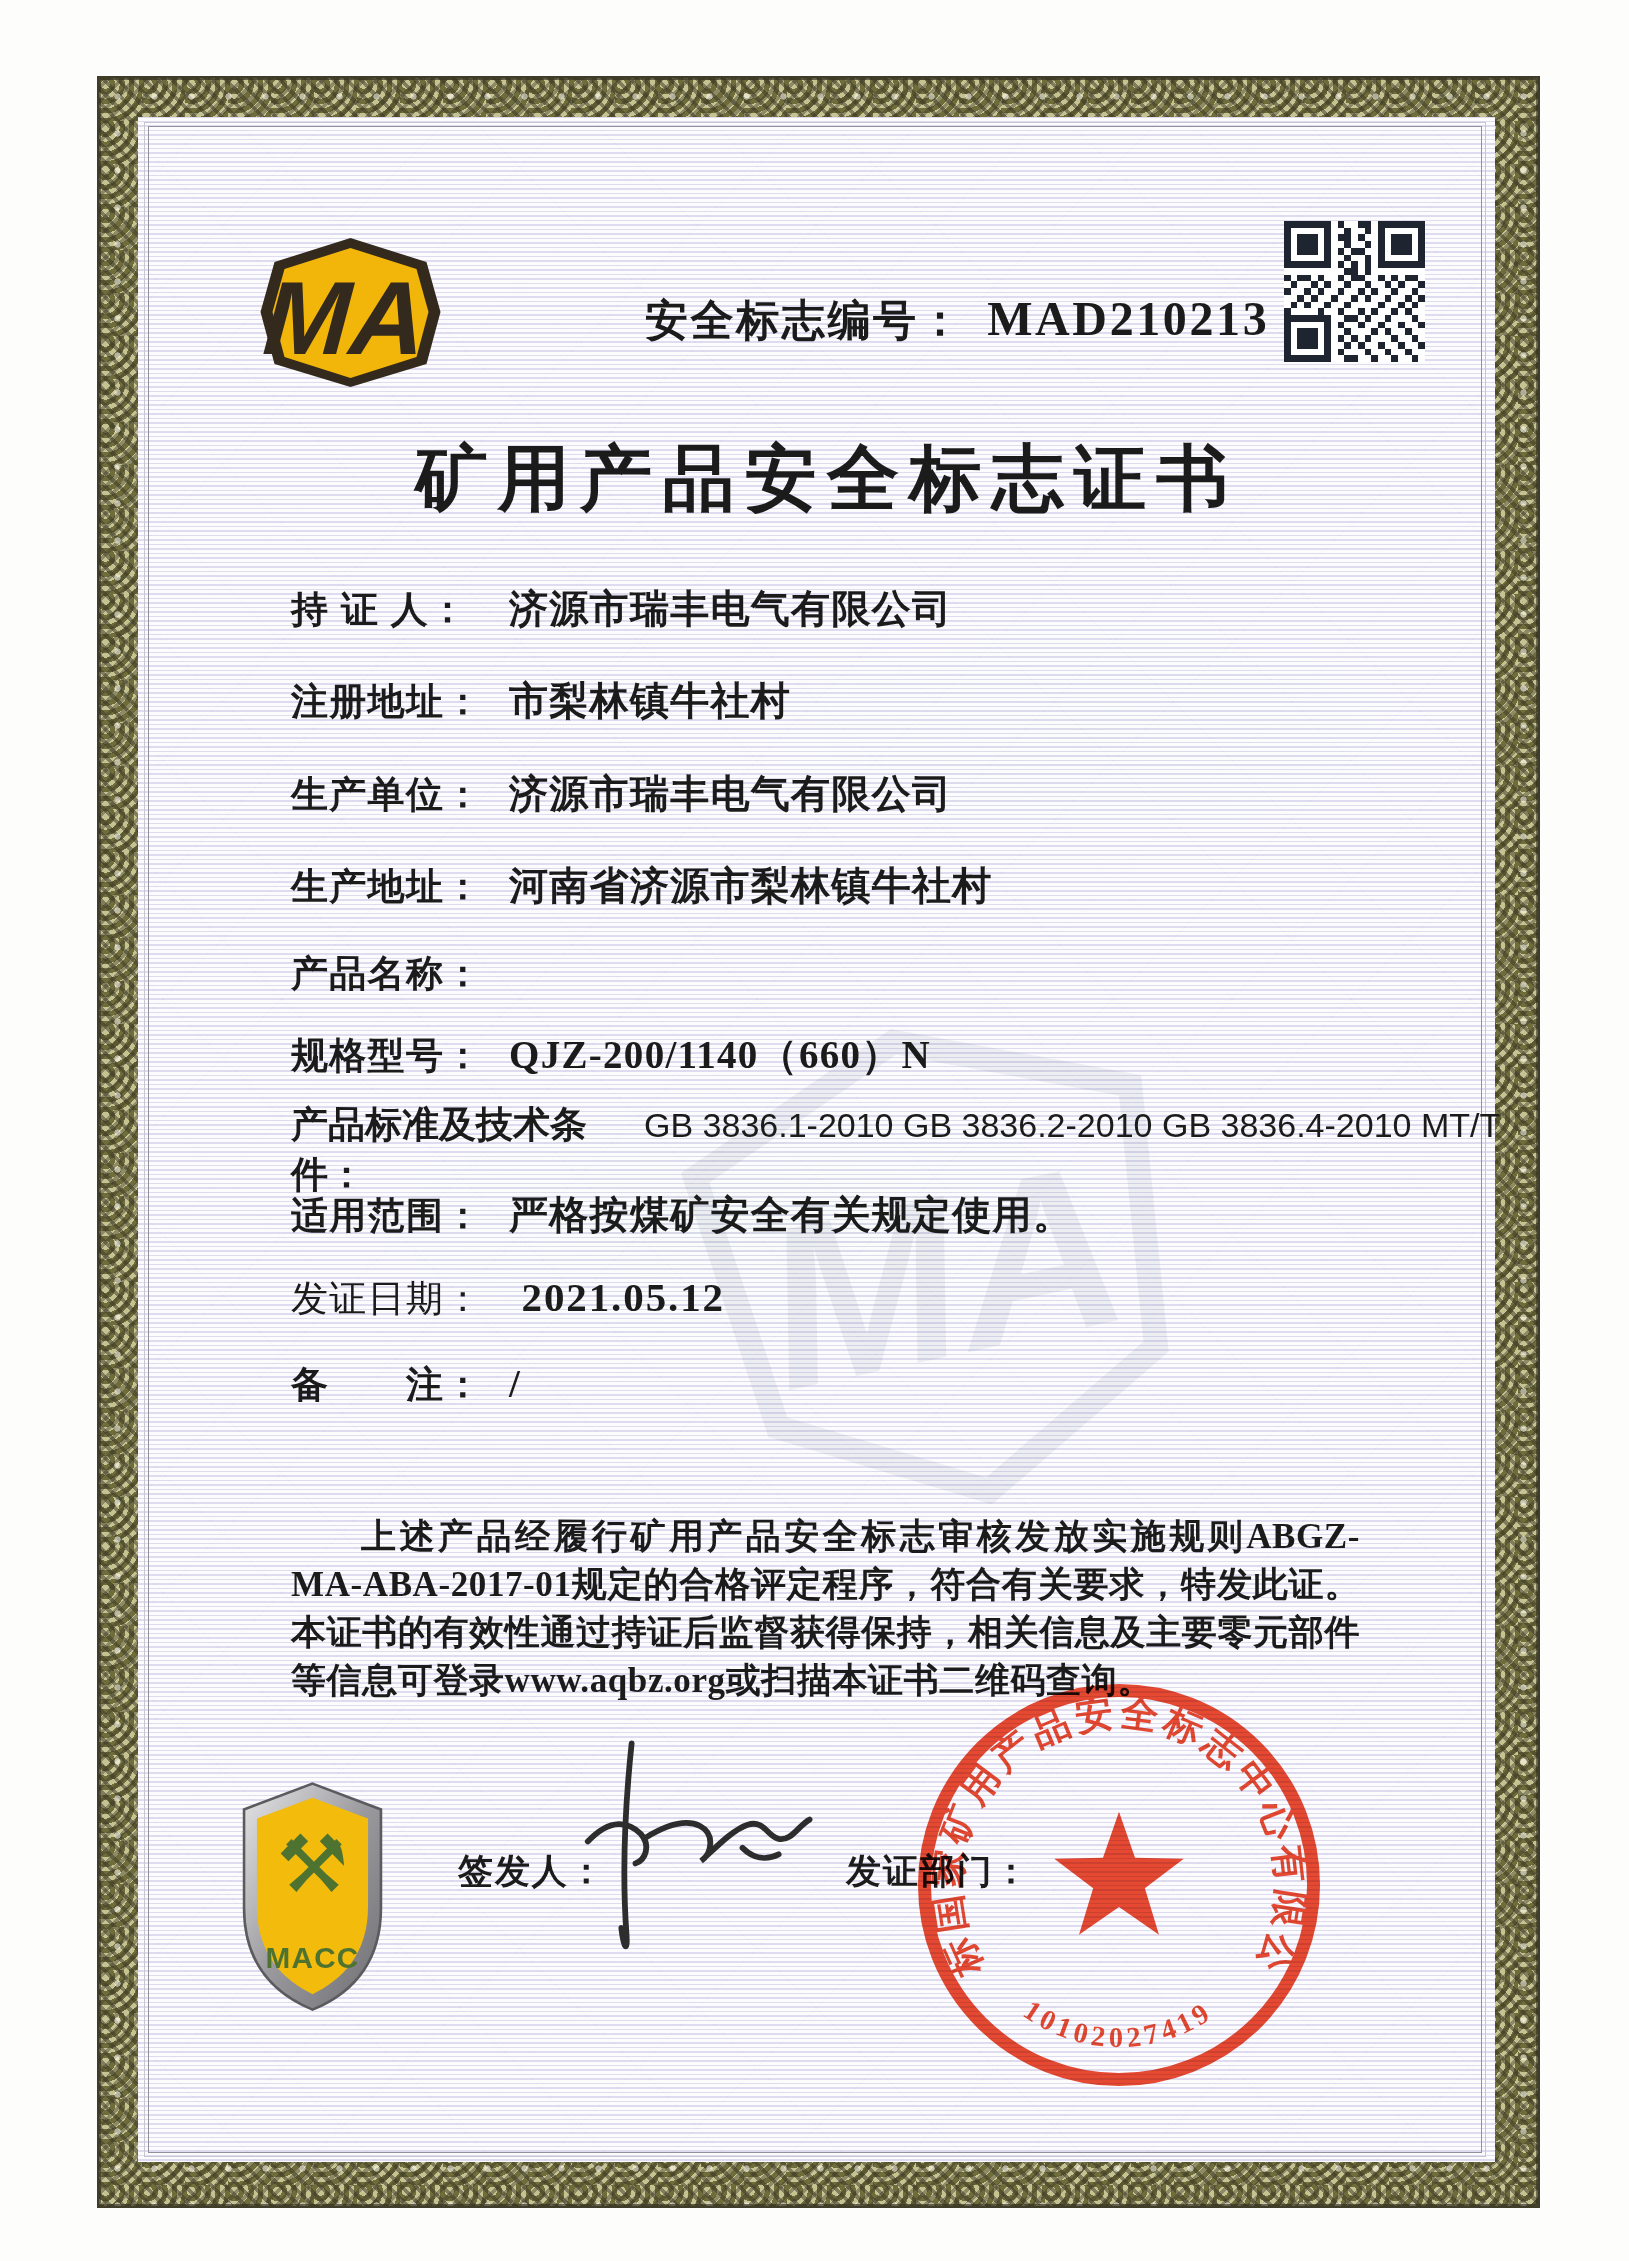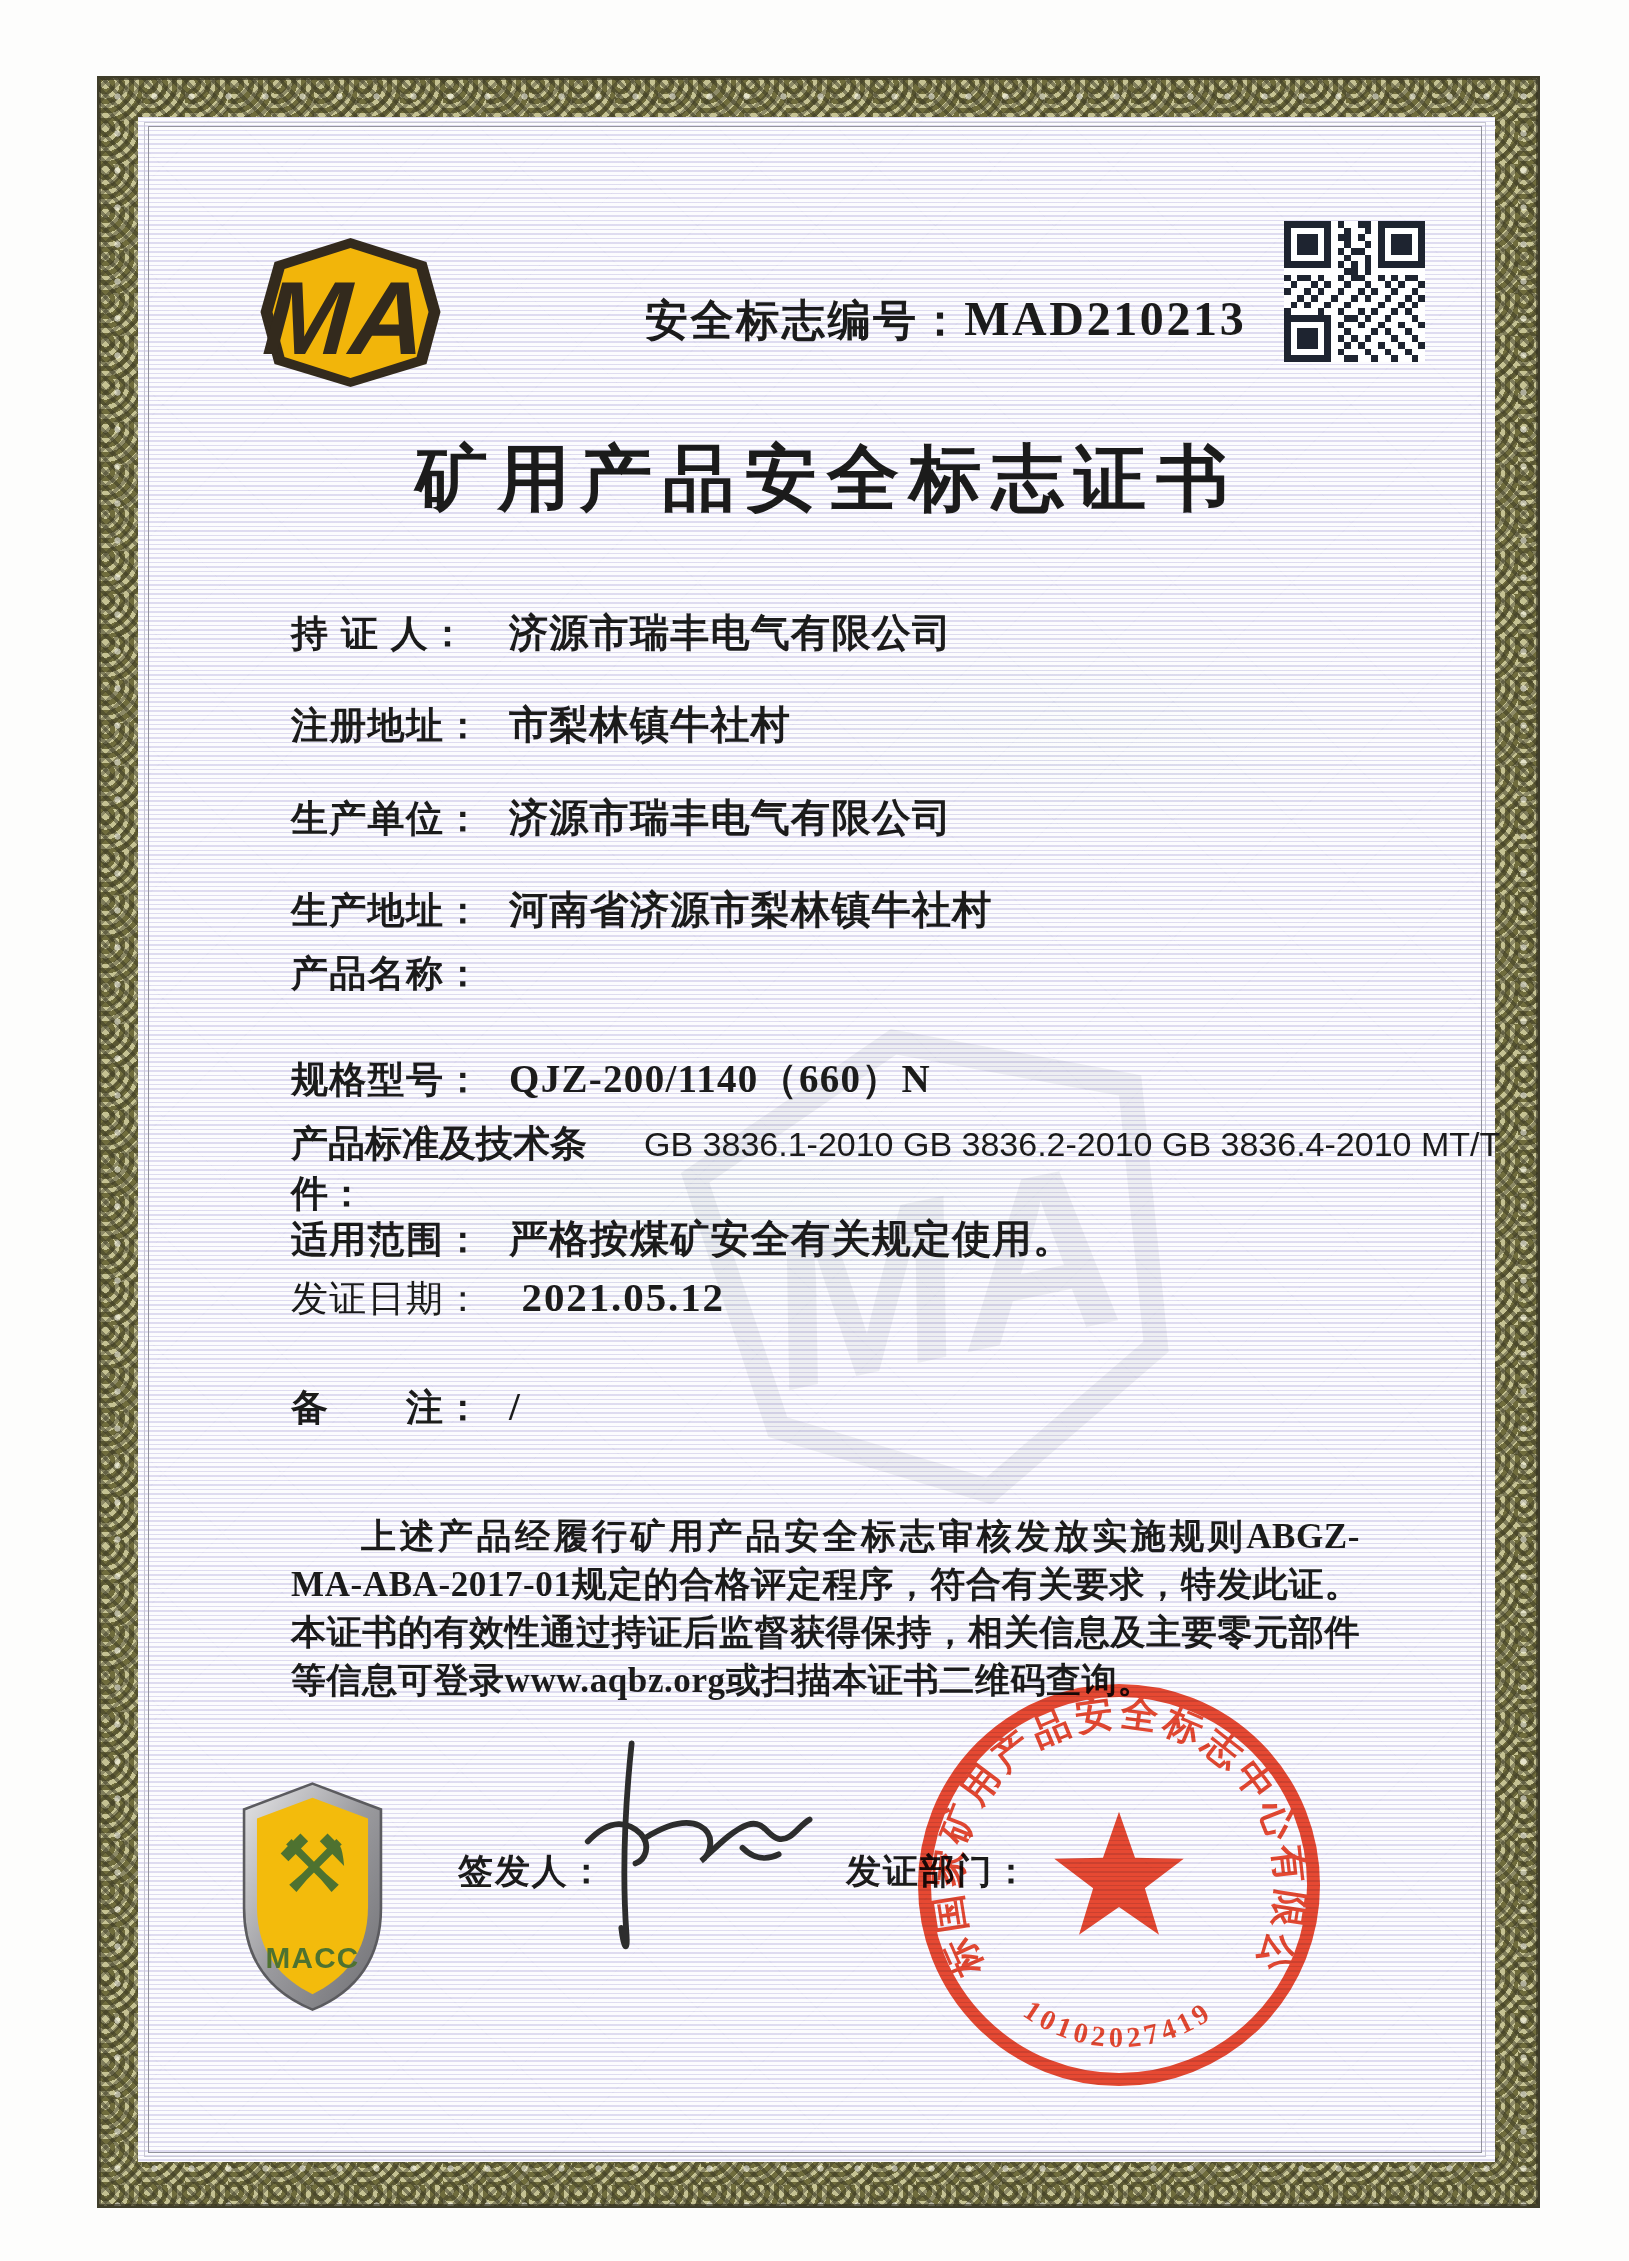--- a/index.html
+++ b/index.html
@@ -22,30 +22,30 @@
       repeating-linear-gradient(0deg, rgba(255,255,255,.85) 0 1.3px, rgba(205,200,233,.45) 1.3px 2.6px, rgba(255,255,255,.85) 2.6px 4.5px),
       repeating-linear-gradient(45deg, rgba(150,165,200,.10) 0 1.3px, rgba(150,165,200,0) 1.3px 84px),
       repeating-linear-gradient(-45deg, rgba(150,165,200,.10) 0 1.3px, rgba(150,165,200,0) 1.3px 84px),
       radial-gradient(ellipse 580px 193px at 45% 54%, rgba(190,225,200,.35), rgba(190,225,200,0) 70%),
       radial-gradient(ellipse 516px 168px at 70% 30%, rgba(200,230,210,.28), rgba(200,230,210,0) 70%);}
   .inner-frame{position:absolute;left:148px;top:126px;width:1332px;height:2025px;
     border:1.9px solid #92929c; outline:0.6px solid #c7c7d2; outline-offset:3.2px;}
   .watermark-ma{position:absolute;left:651px;top:1019px;opacity:.07;transform:rotate(-12deg);}
   
   .badge-ma{position:absolute;left:250px;top:236px;}
-  .cert-line{position:absolute;left:645px;top:291px;display:flex;align-items:baseline;}
+  .cert-line{position:absolute;left:645px;top:291px;display:flex;align-items:baseline;gap:23px;}
   .cert-label{font-size:43px;font-weight:bold;letter-spacing:2.6px;}
   .cert-value{font-size:48px;font-weight:bold;font-family:"Liberation Serif",serif;letter-spacing:2.6px;}
   .qr{position:absolute;left:1284px;top:221px;width:141px;height:141px;}
   .title{position:absolute;left:0;right:0;top:431px;text-align:center;
     font-size:72px;font-weight:bold;letter-spacing:10.3px;padding-left:24px;}
   
   .row{position:absolute;left:291px;display:flex;align-items:baseline;}
   .row .lab{font-size:37px;font-weight:bold;width:218px;flex:none;letter-spacing:1.3px;}
-  .row .val{font-size:39px;font-weight:600;font-family:"Liberation Serif",serif;letter-spacing:1.3px;margin-top:24px;}
+  .row .val{font-size:39px;font-weight:600;font-family:"Liberation Serif",serif;letter-spacing:1.3px;}
   .val-mono{font-family:"Liberation Sans",sans-serif;font-weight:bold;letter-spacing:0.6px;}
   .std .lab{width:353px;letter-spacing:0;}
   .std .val{font-size:34px;font-weight:normal;font-family:"Liberation Sans",sans-serif;line-height:41px;letter-spacing:0;text-align:center;}
   .dates-pair{position:absolute;display:flex;align-items:baseline;}
   .date-lab{font-size:37px;font-weight:normal;letter-spacing:1.3px;}
   .date-val{font-size:41px;font-weight:bold;font-family:"Liberation Serif",serif;margin-left:39px;letter-spacing:1.9px;text-align:right;}
   .paragraph{position:absolute;left:291px;top:1513px;width:1069px;
     font-size:35px;line-height:48px;font-weight:600;font-family:"Liberation Serif",serif;
     text-align:justify;text-indent:2em;letter-spacing:0.6px;}
   

